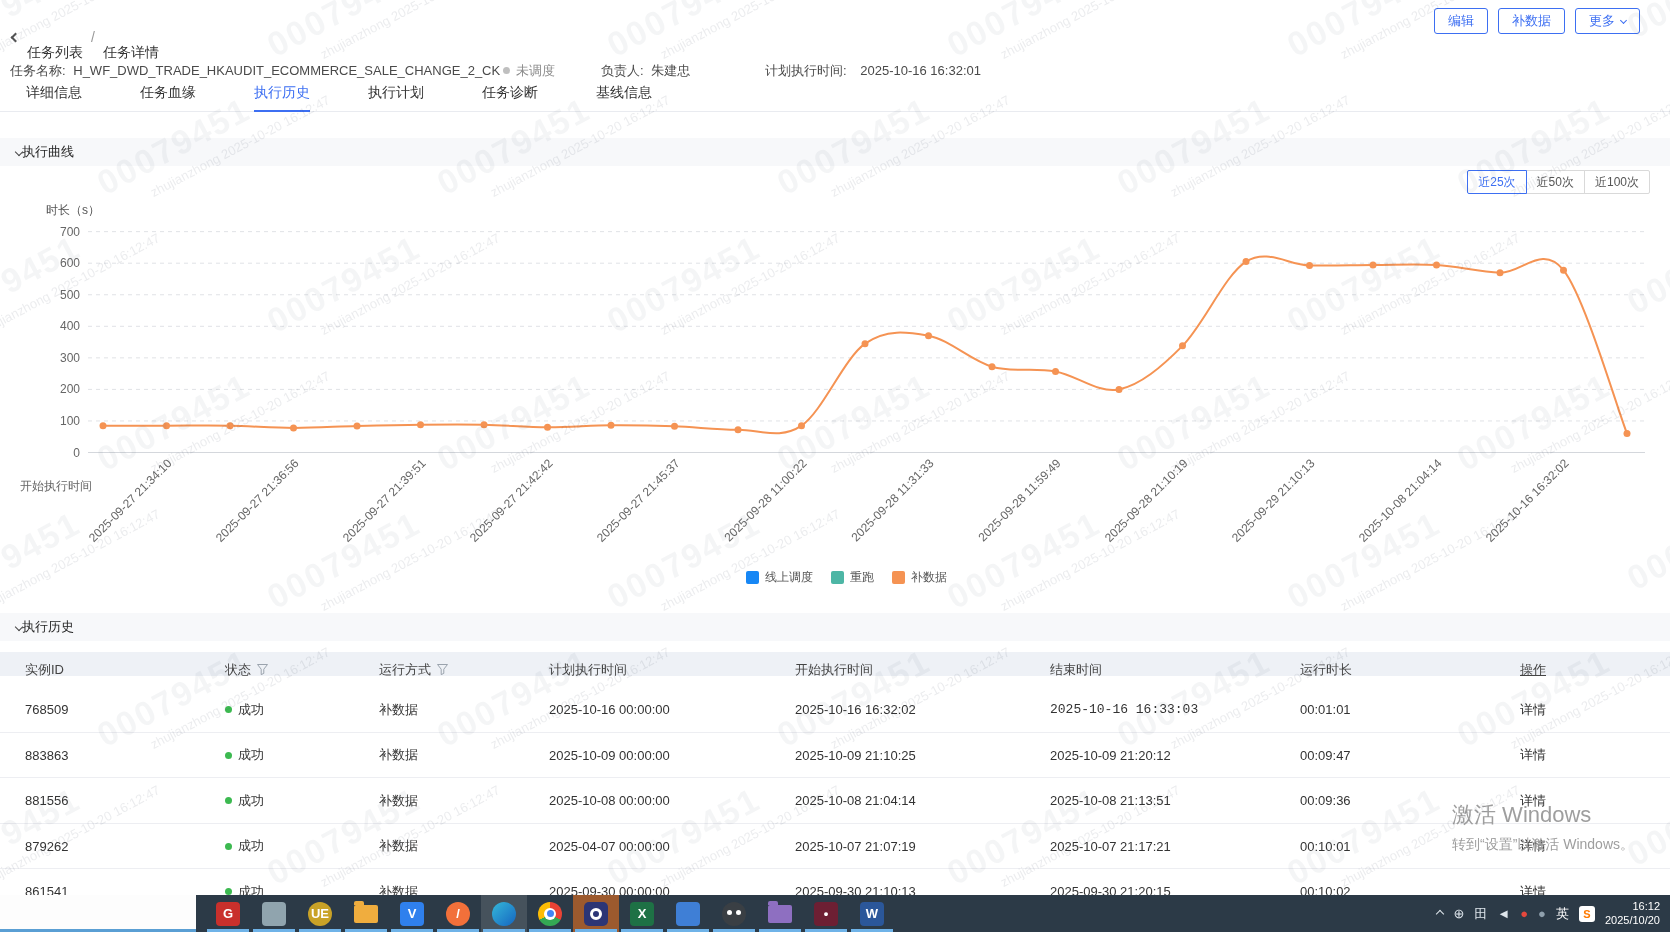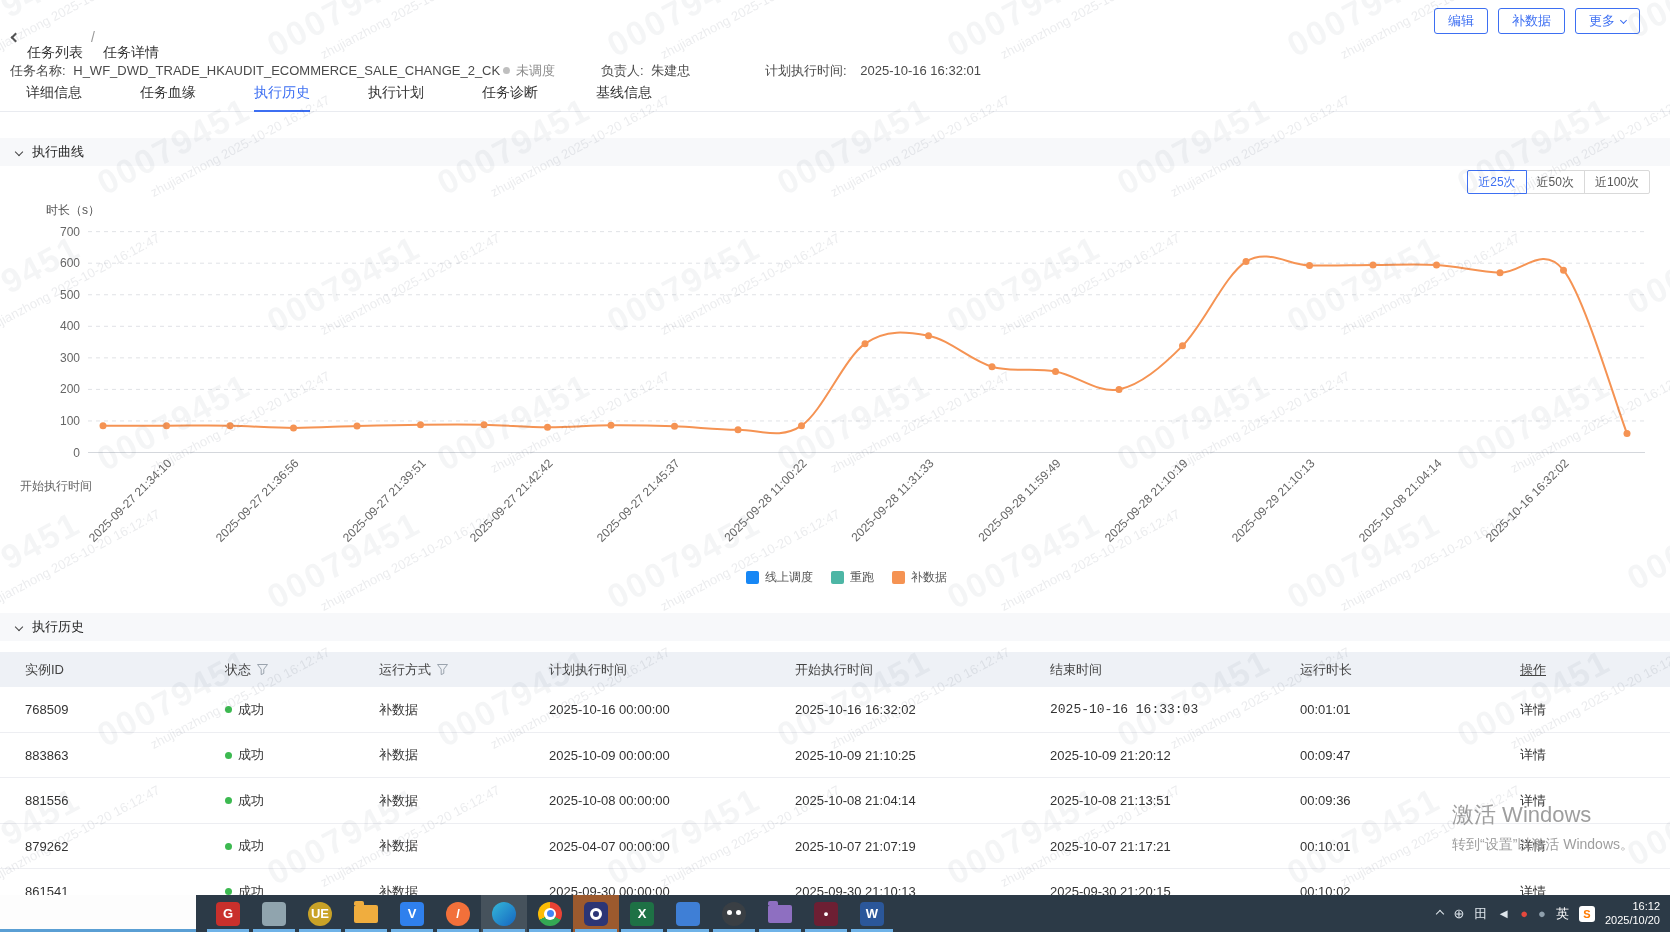--- a/index.html
+++ b/index.html
@@ -22,36 +22,36 @@
 
   .task-row { position:absolute; top:46px; left:0; width:100%; height:18px; font-size:13px; color:#4a4a4a; z-index:2; }
   .task-row .abs { position:absolute; top:16px; white-space:nowrap; }
   .dot { display:inline-block; width:7px; height:7px; border-radius:50%; margin-right:6px; vertical-align:1px; }
 
   .tabs { position:absolute; top:80px; left:0; width:100%; height:32px; border-bottom:1px solid #e9ebf0; padding-left:26px; display:flex; z-index:2; }
   .tab { margin-right:58px; font-size:14px; color:#333; height:32px; line-height:24px; cursor:pointer; position:relative; }
   .tab.active { color:#3d6ff2; }
   .tab.active:after { content:""; position:absolute; left:0; right:0; bottom:0; height:2px; background:#3d6ff2; }
 
-  .band { position:absolute; left:0; width:100%; height:28px; background:#f7f8fa; display:flex; align-items:center; padding-left:16px; gap:10px; z-index:2; }
+  .band { position:absolute; left:0; width:100%; height:28px; background:#f7f8fa; display:flex; align-items:center; padding-left:16px; z-index:2; }
   .band .title { font-size:13px; color:#262626; }
 
   .range-group { position:absolute; top:170px; right:20px; display:flex; z-index:3; }
   .range-btn { height:24px; padding:0 10px; font-size:12px; color:#555; border:1px solid #d9d9d9; background:#fff; display:flex; align-items:center; cursor:pointer; margin-left:-1px; }
   .range-btn:first-child { border-radius:2px 0 0 2px; margin-left:0; }
   .range-btn:last-child { border-radius:0 2px 2px 0; }
   .range-btn.active { color:#3d6ff2; border-color:#3d6ff2; position:relative; z-index:1; }
 
   .chart-svg { position:absolute; top:190px; left:0; z-index:1; }
   .legend { position:absolute; top:569px; left:746px; display:flex; gap:18px; align-items:center; z-index:2; }
   .legend-item { display:flex; align-items:center; gap:6px; font-size:12px; color:#555; cursor:pointer; }
   .legend-swatch { width:13px; height:13px; border-radius:2px; }
 
   
-  .tbl-header { position:absolute; top:652px; left:0; width:100%; height:35px; background:#eef1f6; z-index:2; }
+  .tbl-header { position:absolute; top:652px; left:0; width:100%; height:24px; background:#eef1f6; z-index:2; }
   .tbl-header .cell { position:absolute; top:0; height:35px; display:flex; align-items:center; gap:6px; font-size:13px; color:#444; }
   .tbl-body { position:absolute; top:687px; left:0; width:100%; height:208px; overflow:hidden; z-index:2; }
   .tbl-row { position:relative; width:100%; height:45.5px; border-bottom:1px solid #edeef2; background:transparent; }
   .tbl-row .cell { position:absolute; top:0; height:45.5px; display:flex; align-items:center; font-size:13px; color:#333; white-space:nowrap; }
   .link { color:#3d6ff2; cursor:pointer; }
 
   .activate { position:absolute; left:1452px; top:800px; color:#9e9e9e; z-index:4; }
   .activate .l1 { font-size:22px; font-weight:300; }
   .activate .l2 { font-size:14px; margin-top:6px; }
 

